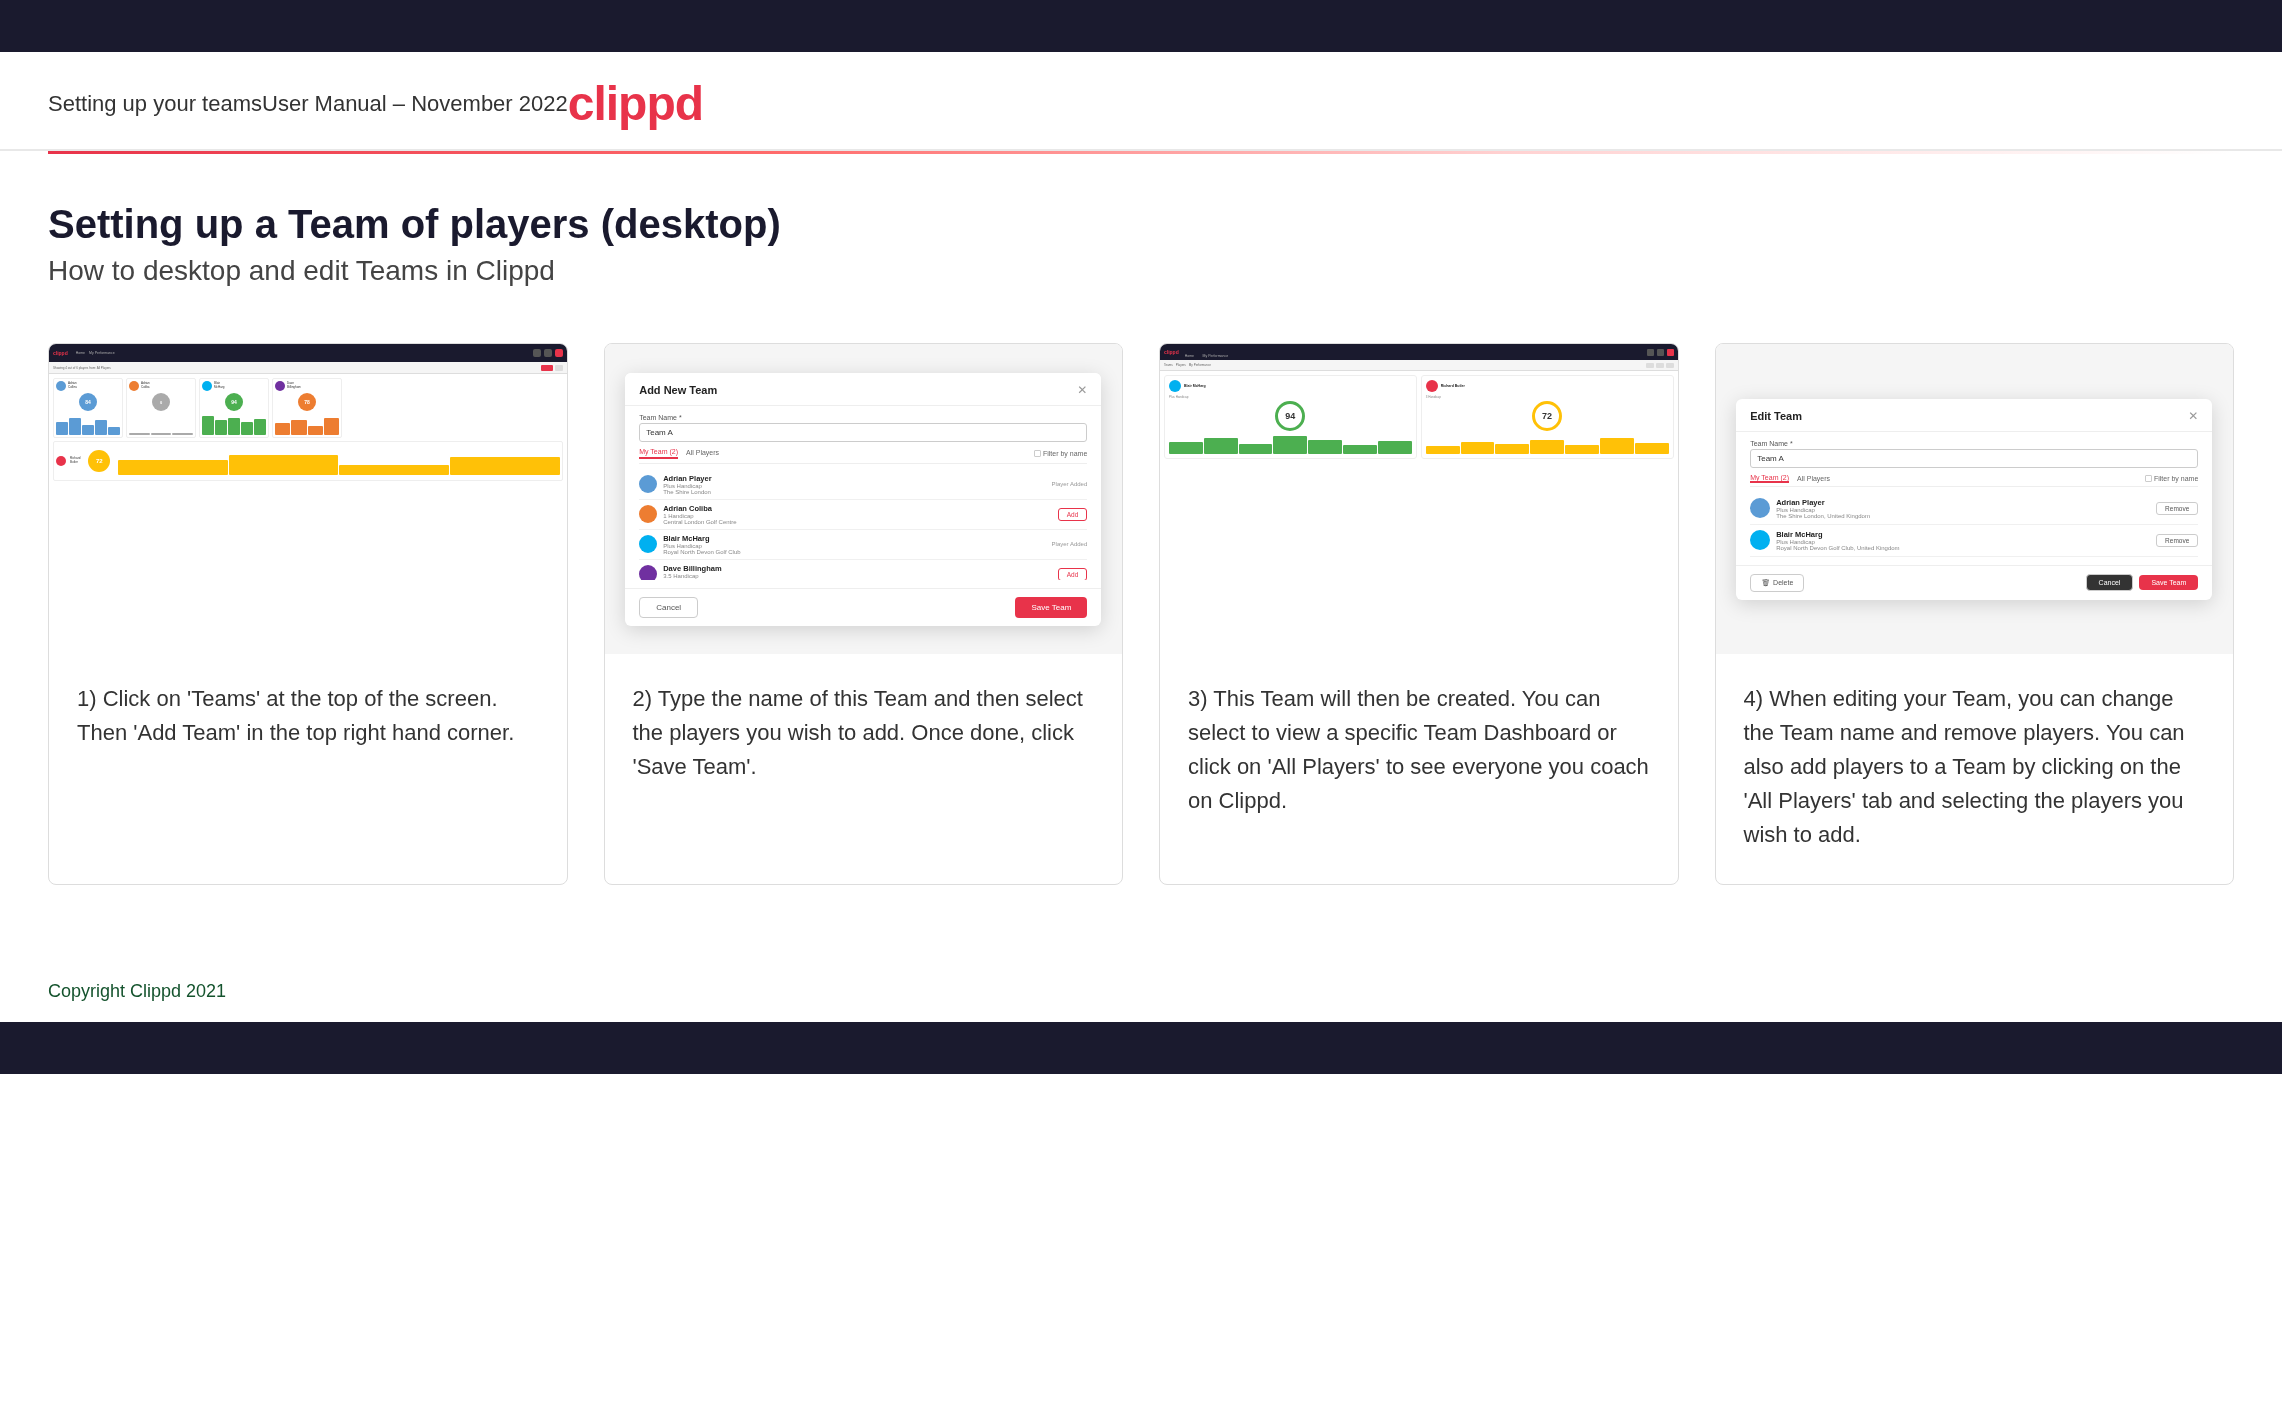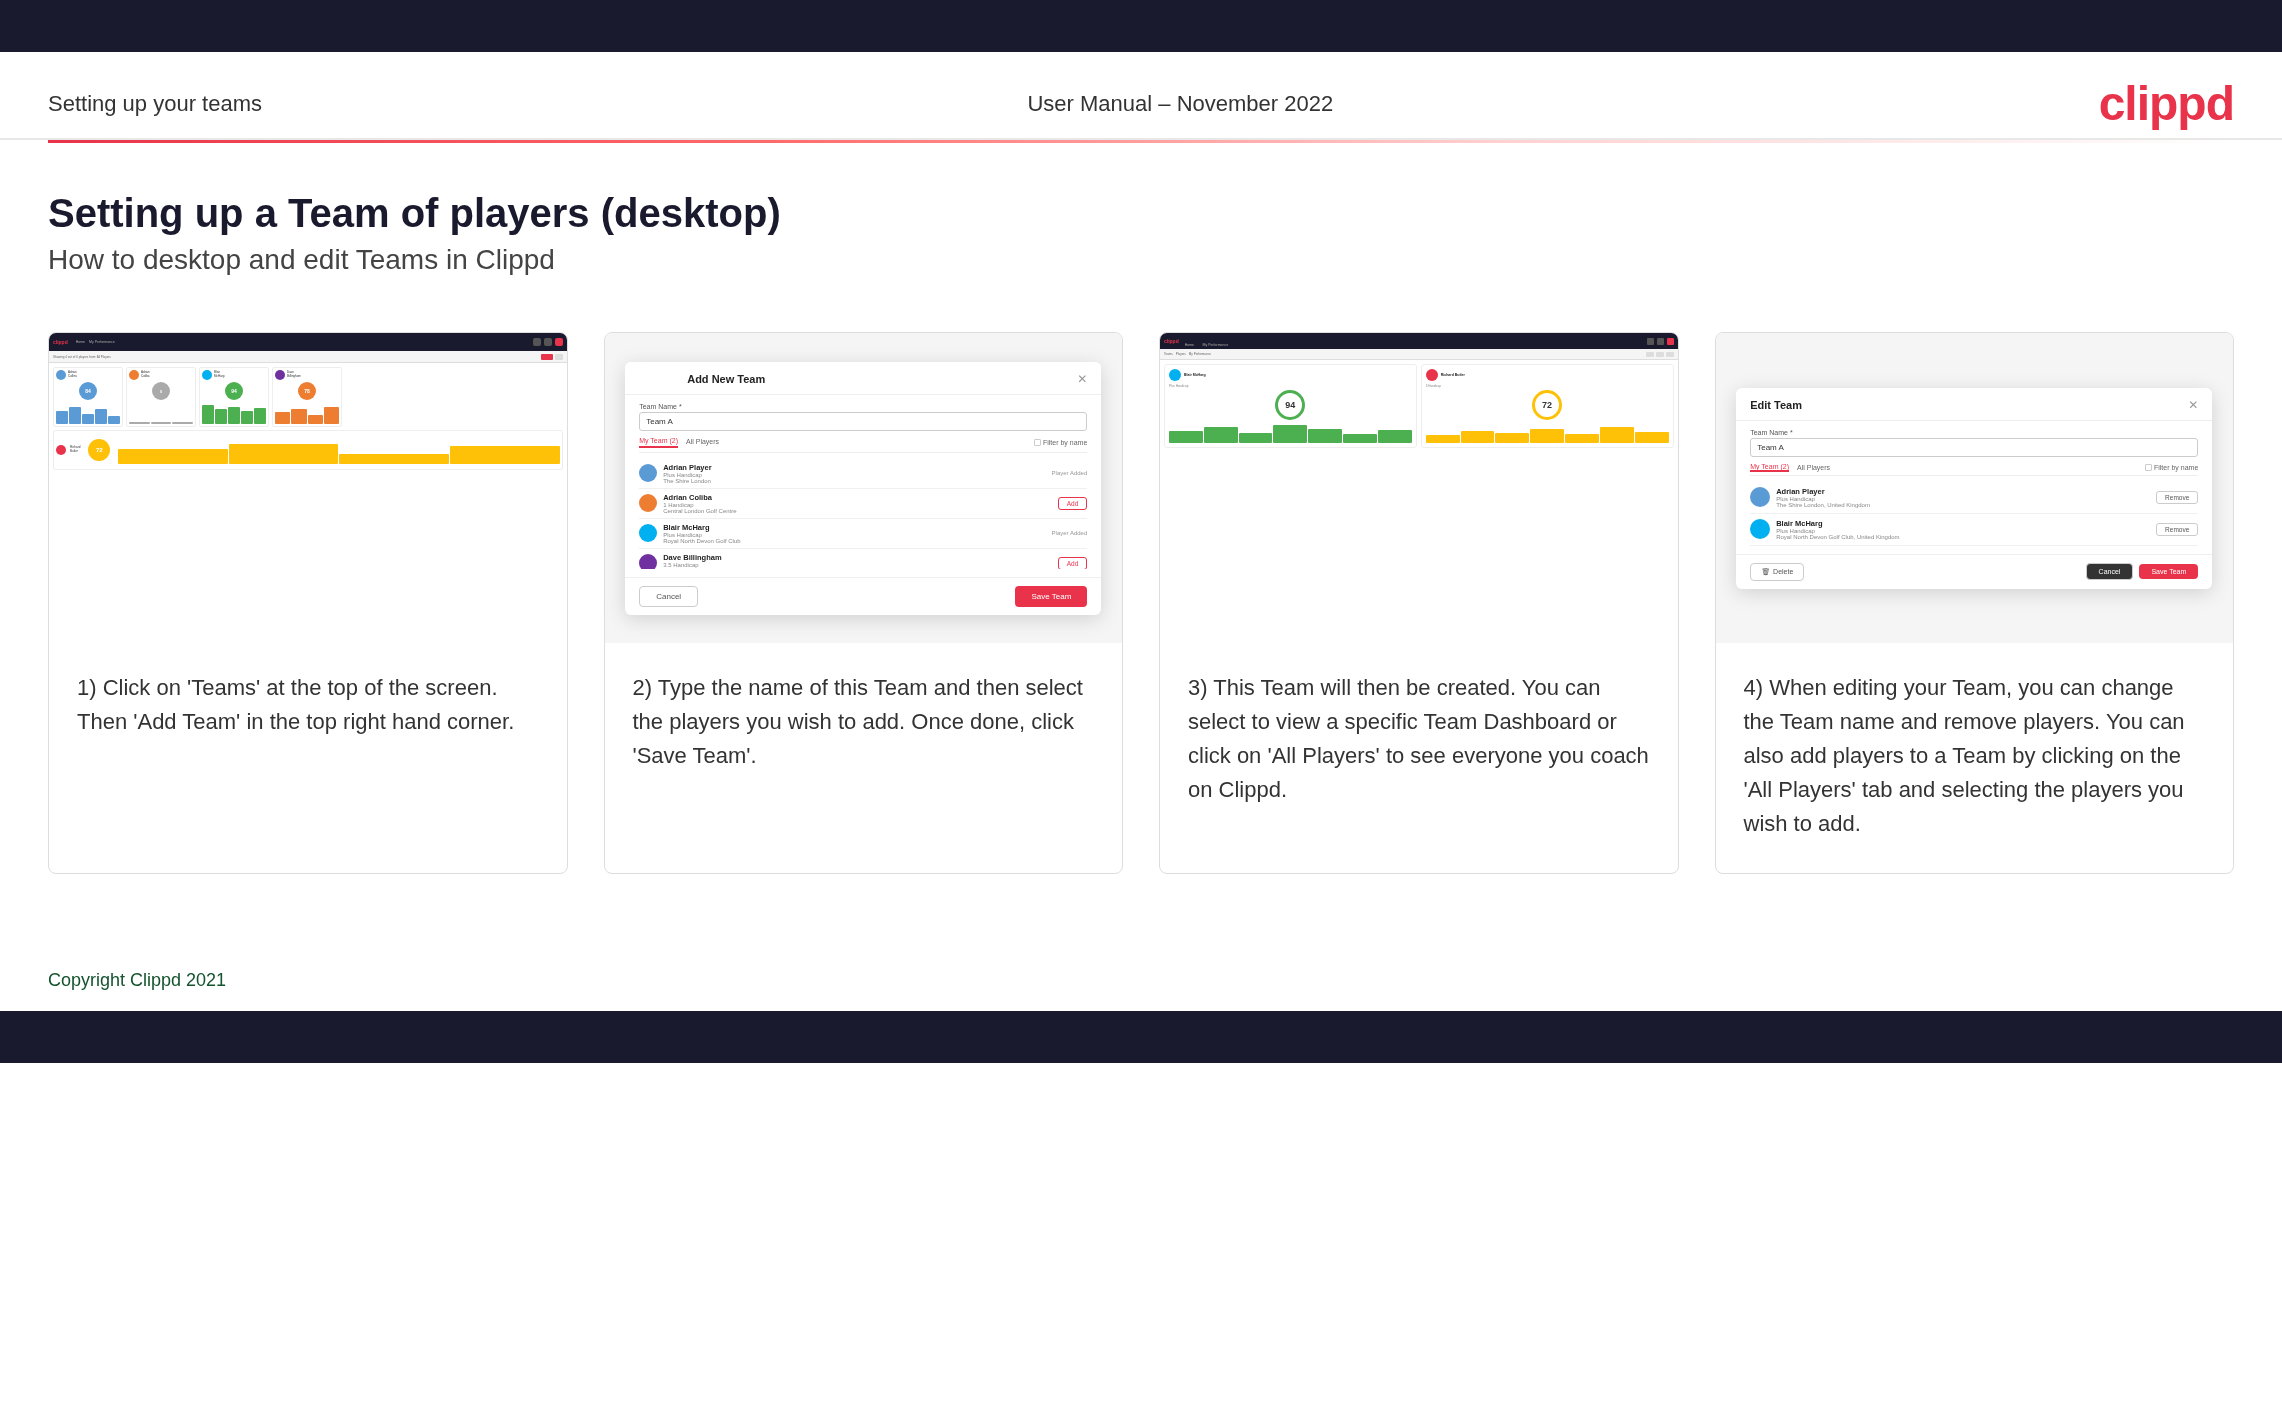--- a/index.html
+++ b/index.html
@@ -14,22 +14,21 @@
     
     .top-bar {
       background: #1a1a2e;
       height: 52px;
     }
 
     
     .header {
       display: flex;
       align-items: center;
-      justify-content: space-between;
-      padding: 24px 48px 7px;
+      padding: 24px 48px 18px;
       border-bottom: 2px solid #e8e8e8;
     }
     .header-left {
       font-size: 22px;
       color: #333;
     }
     .header-center {
       font-size: 22px;
       color: #333;
     }
@@ -209,21 +208,20 @@
       padding: 10px 14px 8px;
       border-bottom: 1px solid #eee;
       display: flex;
       align-items: center;
       justify-content: space-between;
     }
     .dlg-title {
       font-size: 11px;
       font-weight: 600;
       color: #222;
-      margin-left: 48px;
     }
     .dlg-close {
       font-size: 12px;
       color: #999;
       cursor: pointer;
     }
     .dlg-body {
       padding: 8px 14px;
     }
     .dlg-label {

